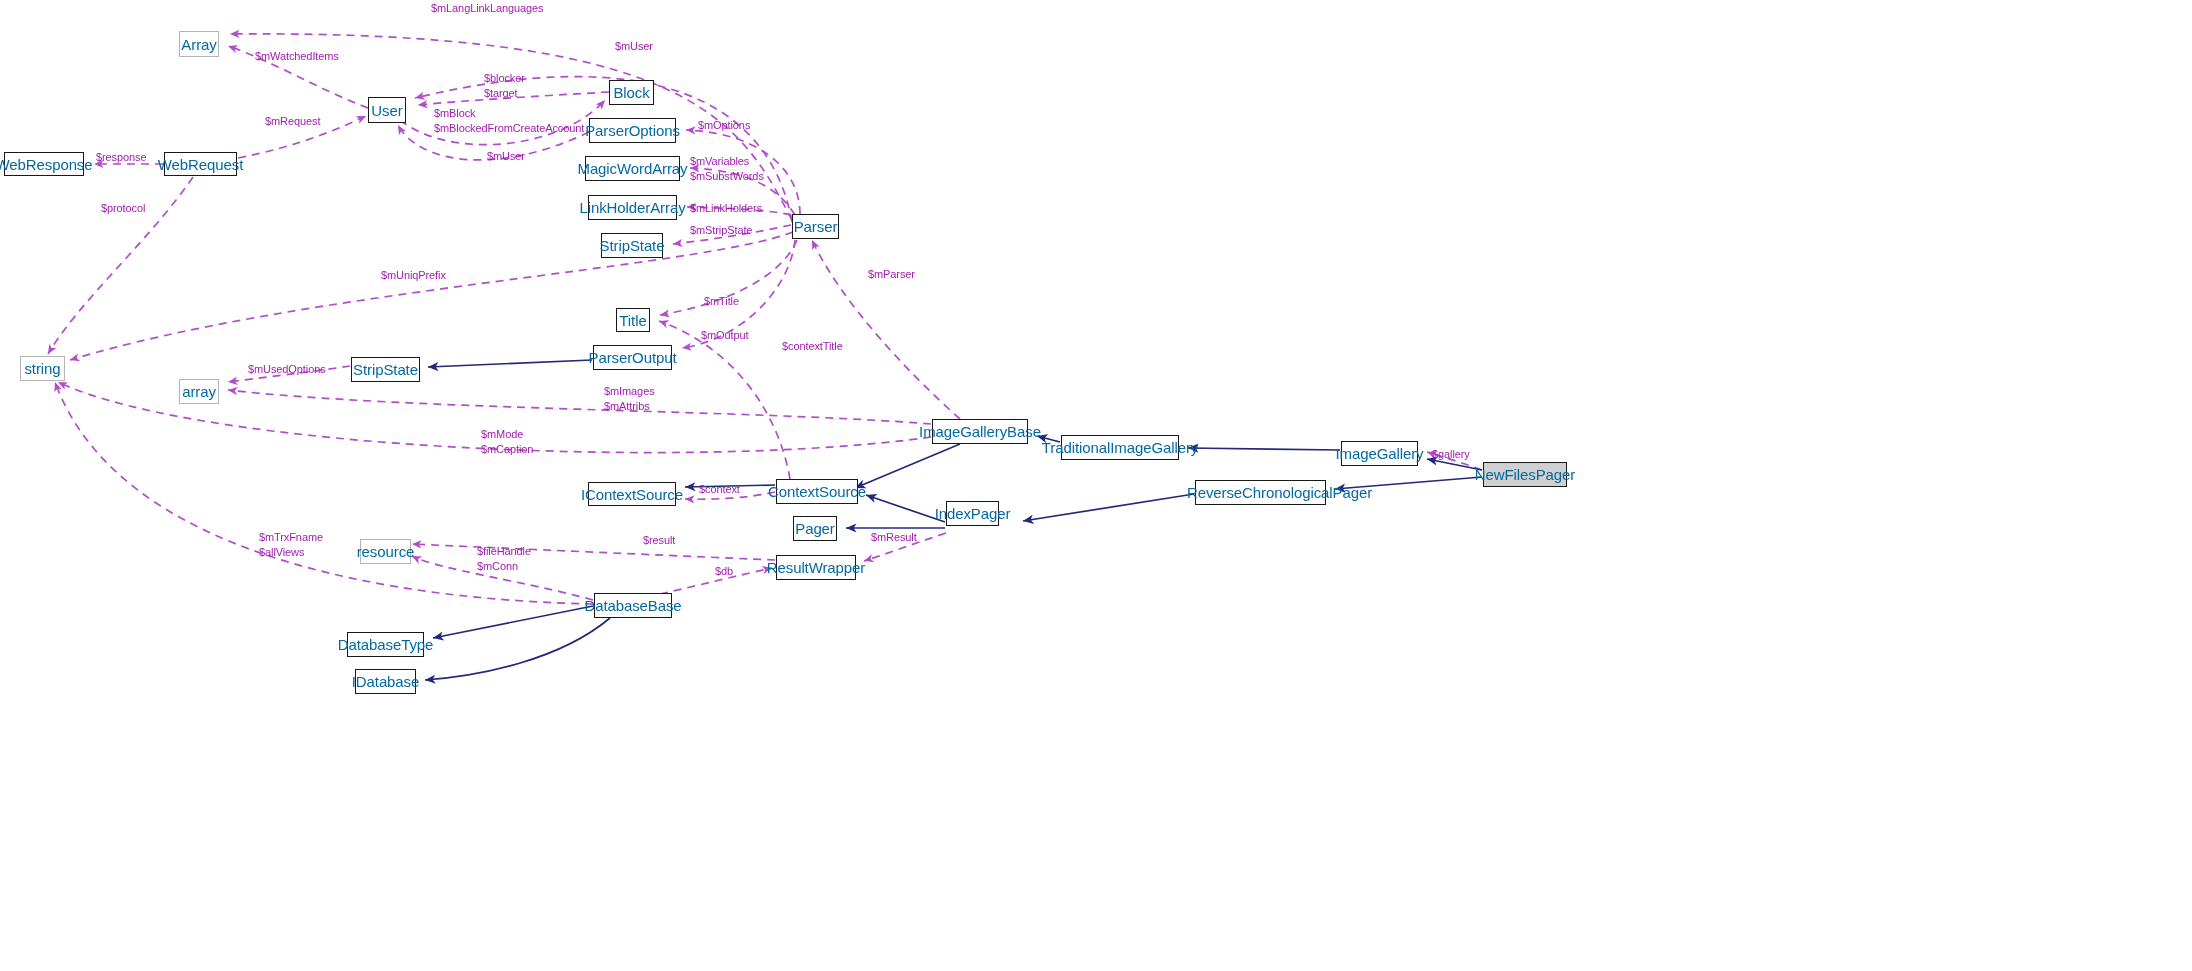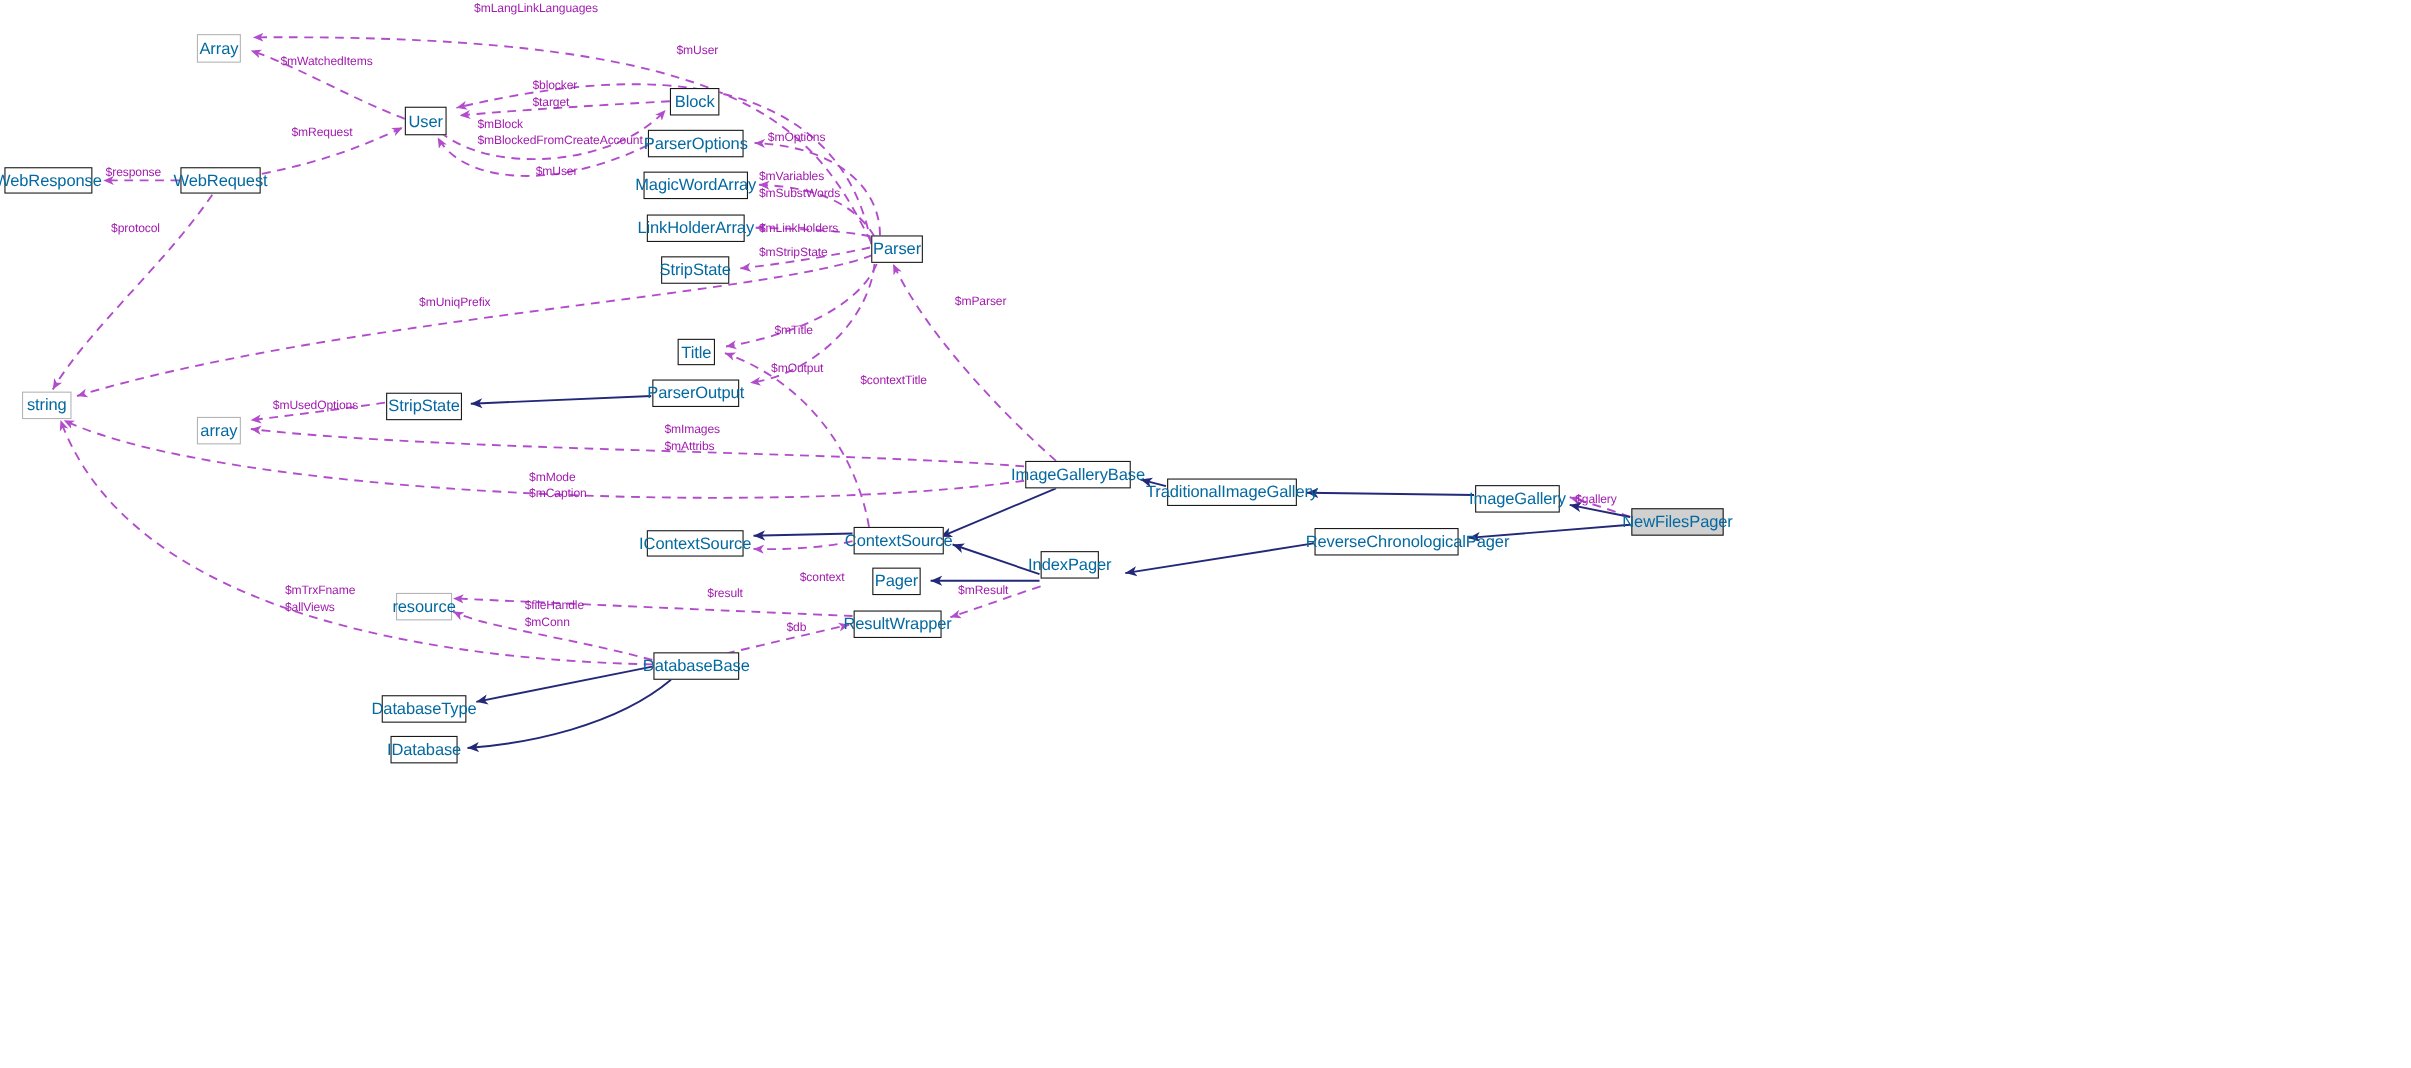--- a/index.html
+++ b/index.html
@@ -169,21 +169,21 @@
   <div class="elabel" style="left:868px;top:267px;">$mParser</div>
   <div class="elabel" style="left:704px;top:294px;">$mTitle</div>
   <div class="elabel" style="left:701px;top:328px;">$mOutput</div>
   <div class="elabel" style="left:782px;top:339px;">$contextTitle</div>
   <div class="elabel" style="left:248px;top:362px;">$mUsedOptions</div>
   <div class="elabel" style="left:604px;top:384px;">$mImages
 $mAttribs</div>
   <div class="elabel" style="left:481px;top:427px;">$mMode
 $mCaption</div>
   <div class="elabel" style="left:1432px;top:447px;">$gallery</div>
-  <div class="elabel" style="left:699px;top:518px;margin-left:28px;">$context</div>
+  <div class="elabel" style="left:699px;top:482px;">$context</div>
   <div class="elabel" style="left:259px;top:530px;">$mTrxFname
 $allViews</div>
   <div class="elabel" style="left:615px;top:533px;margin-left:28px;">$result</div>
   <div class="elabel" style="left:477px;top:544px;">$fileHandle
 $mConn</div>
   <div class="elabel" style="left:871px;top:530px;">$mResult</div>
   <div class="elabel" style="left:715px;top:564px;">$db</div>
 
 </div>
 

